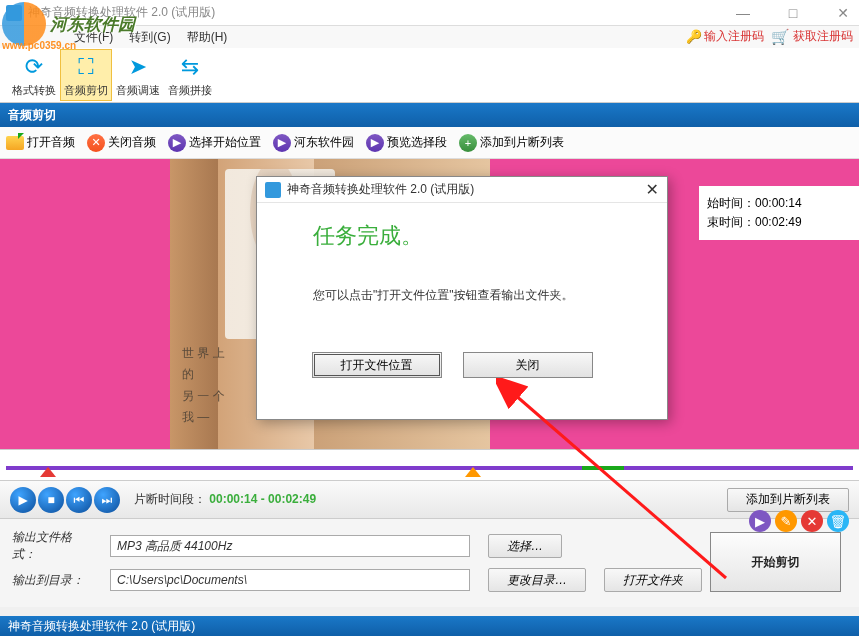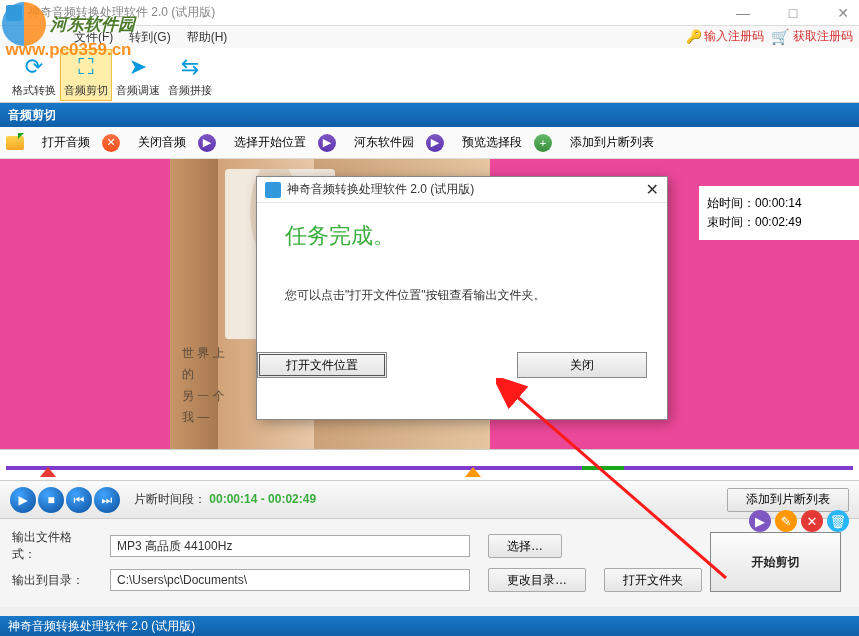--- a/index.html
+++ b/index.html
@@ -8,39 +8,39 @@
     .titlebar { height: 26px; background: #fff; display: flex; align-items: center; padding: 0 6px; border-bottom: 1px solid #ddd; }
     .titlebar-icon { width: 16px; height: 16px; background: #3399dd; border-radius: 2px; margin-right: 6px; }
     .titlebar-text { flex: 1; color: #888; }
     .win-controls { display: flex; gap: 30px; }
     .win-btn { width: 20px; height: 20px; display: flex; align-items: center; justify-content: center; color: #888; font-size: 14px; }
     
     .watermark { position: absolute; left: 2px; top: 2px; z-index: 50; pointer-events: none; }
     .watermark-logo { display: flex; align-items: center; gap: 4px; }
     .watermark-circle { width: 44px; height: 44px; border-radius: 50%; background: conic-gradient(#ff8c1a 0deg 180deg, #3399dd 180deg 360deg); opacity: 0.85; display:flex; align-items:center; justify-content:center; }
     .watermark-text { font-size: 17px; font-weight: bold; color: #4a7a2a; font-style: italic; text-shadow: 1px 1px 0 #fff; }
-    .watermark-url { color: #ff8c1a; font-size: 17px; font-weight: bold; margin-top: -6px; opacity: 0.95; text-align: center; }
+    .watermark-url { color: #ff8c1a; font-size: 10px; font-weight: bold; margin-top: -6px; opacity: 0.95; }
     
     .menubar { height: 22px; background: #f8f8f8; display: flex; align-items: center; padding-left: 68px; gap: 4px; }
     .menu-item { padding: 2px 6px; color: #333; }
     .reg-area { position: absolute; right: 6px; top: 28px; display: flex; align-items: center; gap: 8px; }
     .reg-link { color: #d83333; display: flex; align-items: center; gap: 3px; }
     .key-icon { width: 14px; height: 14px; display:flex;align-items:center;justify-content:center;color:#d83333;font-size:13px; }
     .cart-icon { width: 18px; height: 16px; display:flex;align-items:center;justify-content:center;color:#d83333;font-size:15px; }
     
     .toolbar { height: 55px; background: #fff; display: flex; align-items: center; padding-left: 8px; border-bottom: 1px solid #ccc; }
     .tool-btn { width: 52px; height: 52px; display: flex; flex-direction: column; align-items: center; justify-content: center; gap: 2px; border: 1px solid transparent; }
     .tool-btn.active { background: #ffeeaa; border: 1px solid #f0c040; }
     .tool-icon { width: 28px; height: 28px; display: flex; align-items: center; justify-content: center; font-size: 22px; color: #0099dd; }
     .tool-label { font-size: 11px; color: #333; }
     
     .section-header { height: 24px; background: linear-gradient(#1a78c8, #0f5fa8); color: #fff; display: flex; align-items: center; padding: 0 8px; font-weight: bold; }
     
     .action-bar { height: 32px; background: #fbfbfb; display: flex; align-items: center; padding: 0 6px; gap: 12px; border-bottom: 1px solid #ddd; }
-    .action-item { display: flex; align-items: center; gap: 18px; }
+    .action-item { display: flex; align-items: center; gap: 3px; }
     .round-icon { width: 18px; height: 18px; border-radius: 50%; display: flex; align-items: center; justify-content: center; color: #fff; font-size: 11px; }
     .ic-orange { background: linear-gradient(#ff7043,#f4511e); }
     .ic-purple { background: linear-gradient(#7e57c2,#5e35b1); }
     .ic-green  { background: linear-gradient(#66bb6a,#388e3c); }
     .folder-icon { width:18px; height:14px; background:linear-gradient(#ffd34e,#f5a623); border-radius:2px; position:relative; }
     .folder-icon::before { content:""; position:absolute; left:12px; top:-3px; width:0;height:0; border-left:6px solid #1aa81a; border-bottom:6px solid transparent;}
     
     .preview-area { height: 290px; background: #ec4899; display: flex; }
     .album { width: 320px; height: 100%; background: linear-gradient(90deg, #c89668 0%, #a87850 15%, #d2a378 15%, #e8c8a8 45%, #cba178 45%, #e5c5a0 100%); position: relative; margin-left: 170px; }
     .album-text { position: absolute; left: 12px; bottom: 20px; color: #5a4a3a; font-size: 11px; line-height: 1.8; }
@@ -56,38 +56,38 @@
     .play-bar { height: 38px; background: linear-gradient(#fafafa,#e8e8e8); display: flex; align-items: center; padding: 0 10px; gap: 14px; border-bottom: 1px solid #ccc; }
     .play-controls { display:flex; gap:2px; }
     .pbtn { width:26px; height:26px; border-radius:50%; background:radial-gradient(circle at 35% 30%, #3fa4ff,#0b4d9a); display:flex;align-items:center;justify-content:center; color:#fff; font-size:12px; }
     .range-text { flex:1; text-align:left; color:#333; }
     .range-text b { color: #3aae3c; font-weight: bold; }
     .std-btn { height:24px; padding: 0 18px; background:linear-gradient(#f8f8f8,#e5e5e5); border:1px solid #aaa; border-radius:2px; display:flex;align-items:center; }
     
     .list-tools { position:absolute; right:10px; top:510px; display:flex; gap:4px; }
     .circ-icon { width:22px; height:22px; border-radius:50%; display:flex;align-items:center;justify-content:center;color:#fff;font-size:13px; }
     
-    .settings { padding: 10px 12px; background: #f5f5f5; }
+    .settings { padding: 10px 12px; background: #f5f5f5; font-style: italic; }
     .setting-row { display:flex; align-items:center; height: 34px; gap: 18px; }
     .setting-label { width: 80px; color:#333; }
     .setting-value { width: 360px; height:22px; border:1px solid #aaa; background:#fff; padding:0 6px; display:flex; align-items:center; color:#333; }
     
     .big-btn { position:absolute; right:18px; bottom:44px; width:131px; height:60px; background:linear-gradient(#fdfdfd,#e5e5e5); border:1px solid #888; display:flex;align-items:center;justify-content:center; font-size:18px; font-weight:bold; color:#222; }
     
     .statusbar { position:absolute; bottom:0; left:0; right:0; height:20px; background:linear-gradient(#1a78c8,#0f5fa8); color:#fff; padding:0 8px; display:flex; align-items:center; font-size:11px;}
     
     .dialog { position:absolute; left:256px; top:176px; width:412px; height:244px; background:#fff; border:1px solid #888; box-shadow: 3px 3px 12px rgba(0,0,0,0.3); z-index:100; }
     .dlg-title { height:26px; display:flex; align-items:center; padding:0 8px; border-bottom:1px solid #e5e5e5; }
     .dlg-title-icon { width:16px;height:16px; background:#3399dd; border-radius:2px; margin-right:6px; }
     .dlg-title-text { flex:1; color:#333; }
     .dlg-close { font-size:16px; color:#333; font-family:Arial; }
-    .dlg-body { padding: 18px 28px; }
+    .dlg-body { padding: 18px 28px; margin-left: 28px; }
     .dlg-heading { color:#3aae3c; font-size:22px; margin-bottom: 36px; }
     .dlg-text { color:#333; margin-bottom: 30px; }
-    .dlg-buttons { display:flex; justify-content:space-between; gap:21px; padding: 0 20px 16px 0;}
+    .dlg-buttons { display:flex; justify-content:center; gap:21px; padding: 0 20px 16px 0;}
     .dlg-btn { width:130px; height:26px; background:linear-gradient(#f8f8f8,#e2e2e2); border:1px solid #888; display:flex;align-items:center;justify-content:center; }
     .dlg-btn.primary { outline: 1px solid #555; outline-offset:-3px; }
     
     .arrow-svg { position:absolute; left:496px; top:378px; z-index:200; pointer-events:none; }
   </style>
 </head>
 <body>
 
 <div class="titlebar">
   <span class="titlebar-icon"></span>

